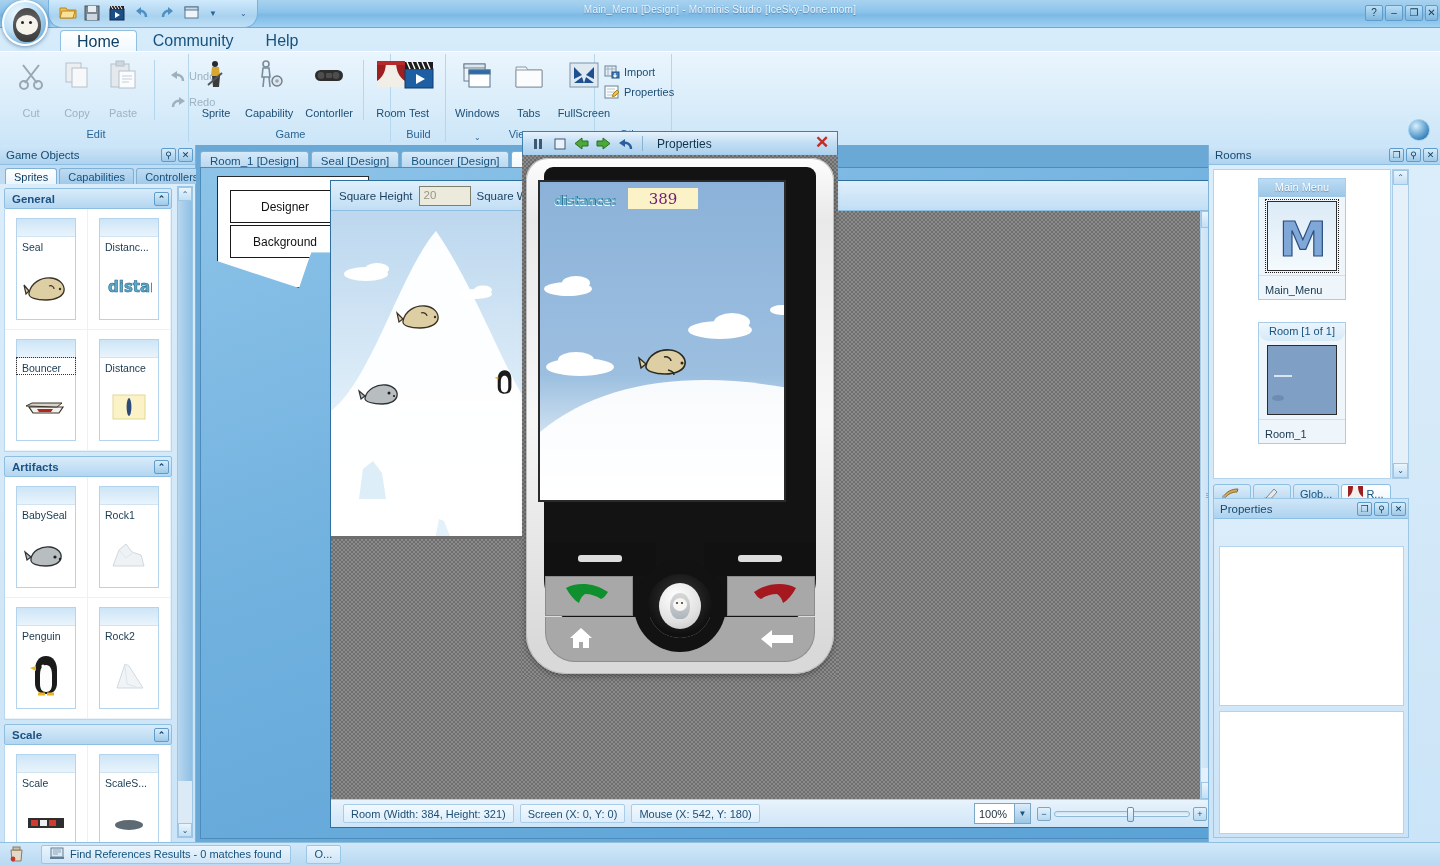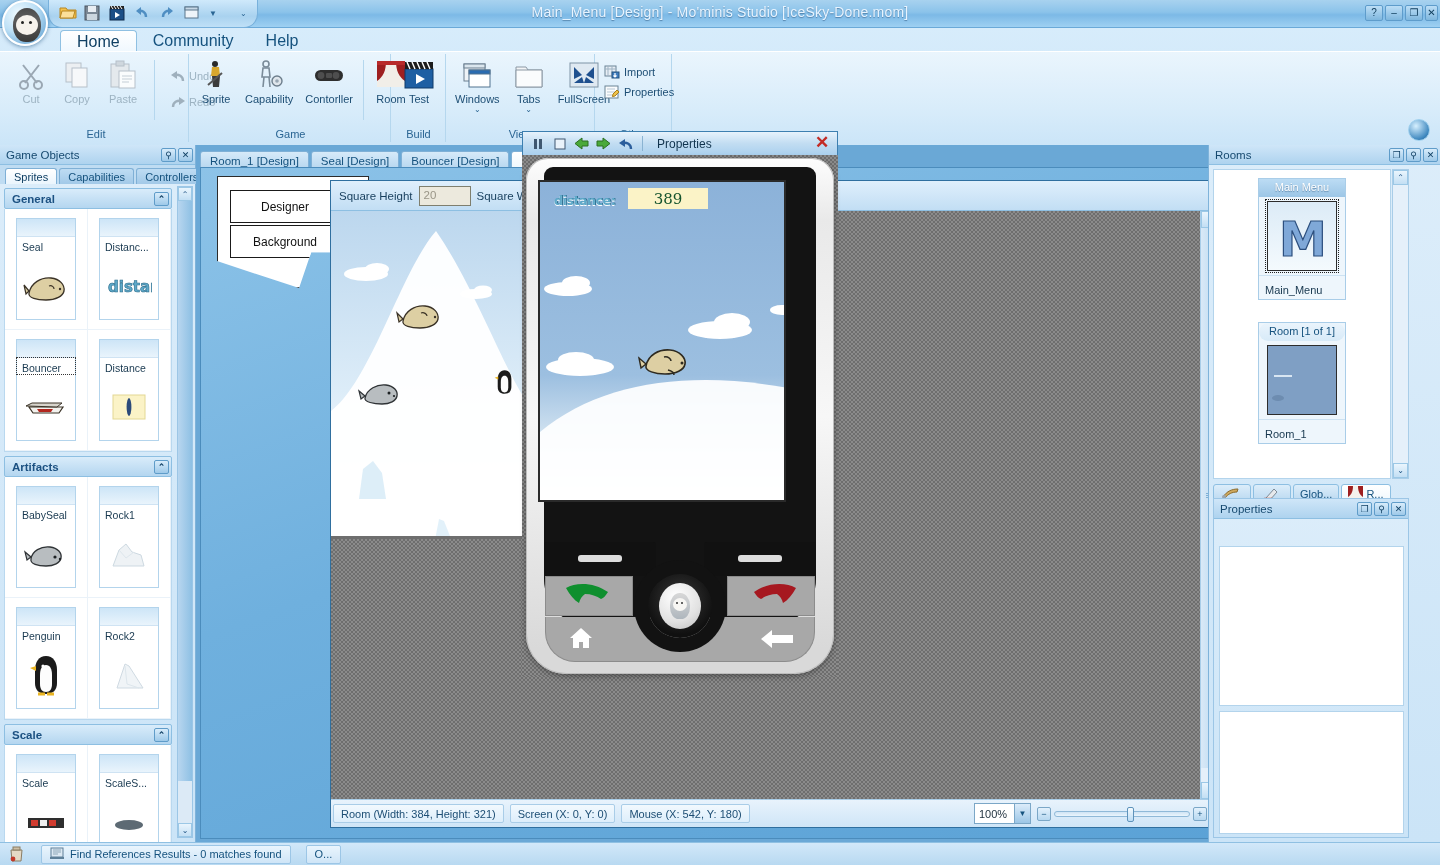--- a/index.html
+++ b/index.html
@@ -15,21 +15,21 @@
   }
 
   
   #titlebar{
     position:absolute; left:0; top:0; width:1440px; height:28px;
     background:linear-gradient(180deg,#a8d2ef 0%,#8bc3ea 45%,#7cb9e6 55%,#9ed0f2 100%);
     border-bottom:1px solid #6aa9d8;
   }
   #title-text{
     position:absolute; left:0; top:4px; width:1440px; text-align:center;
-    color:#e8f4ff; font-size:14px; letter-spacing:.2px;
+    color:#e8f4ff; font-size:10px; letter-spacing:.2px;
     text-shadow:0 1px 1px rgba(40,80,120,.55);
   }
   .winbtn{
     position:absolute; top:5px; width:18px; height:16px;
     background:linear-gradient(180deg,#bcdef6,#7fb7de);
     border:1px solid #5e9ccb; border-radius:2px;
     color:#13405f; font-size:10px; line-height:14px; text-align:center;
     cursor:pointer;
   }
   #btn-help{ left:1365px; }
@@ -96,21 +96,21 @@
     position:absolute; top:2px; height:88px;
     border-right:1px solid #b5d7ee;
   }
   .rgroup .rgl{
     position:absolute; bottom:2px; left:0; width:100%; text-align:center;
     color:#2a6593; font-size:11px;
   }
   .ritems{ position:absolute; left:0; top:2px; display:flex; align-items:flex-start; height:70px; }
   .ritem{
     width:auto; min-width:46px; padding:3px 6px 0 6px; text-align:center; cursor:pointer;
-    display:flex; flex-direction:column; align-items:center; gap:2px;
+    display:flex; flex-direction:column; align-items:center; gap:16px;
   }
   .ritem .lbl{ font-size:11px; color:#1d4e74; white-space:nowrap; }
   .ritem.disabled .lbl{ color:#9db3c2; }
   .ritem-sm{
     display:flex; align-items:center; gap:4px; padding:2px 6px; cursor:pointer;
     font-size:11px; color:#1d4e74;
   }
   .icon32{ width:32px; height:32px; position:relative; }
   .icon16{ width:16px; height:16px; position:relative; }
   .caret{ font-size:8px; color:#2a6593; line-height:6px; }
@@ -223,21 +223,21 @@
   }
   .sbarrow{
     width:17px; height:17px; background:linear-gradient(180deg,#eaf5fd,#c3dff4);
     border:1px solid #9cc8e6; display:flex; align-items:center; justify-content:center;
     font-size:8px; color:#1c5182; cursor:pointer;
   }
   #dw-status{
     position:absolute; left:0; bottom:0; width:886px; height:28px;
     background:linear-gradient(180deg,#e8f3fc,#cfe5f7);
     border-top:1px solid #a9cde8;
-    display:flex; align-items:center; gap:6px; padding-left:2px;
+    display:flex; align-items:center; gap:6px; padding-left:12px;
   }
   .statcell{
     height:19px; background:linear-gradient(180deg,#f2f9fe,#ddeefb);
     border:1px solid #a9cde8; border-radius:2px;
     display:flex; align-items:center; padding:0 7px;
     color:#1d4e74; font-size:11px;
   }
   #zoomsel{
     width:57px; height:21px; background:#ffffff; border:1px solid #7ba7c7;
     display:flex; align-items:center; font-size:11px; color:#1d2f3c; padding-left:4px;
@@ -324,23 +324,23 @@
     background:linear-gradient(180deg,#8fb4da 0%,#9dbfe0 55%,#c6dcef 72%,#f2f7fb 90%,#ffffff 100%);
     border:2px solid #2a2a2a; overflow:hidden;
   }
   #scorelbl{
     position:absolute; left:14px; top:11px;
     font-family:"DejaVu Sans", sans-serif; font-weight:bold; font-size:12.5px;
     color:#5ea9c9; text-shadow:0 1px 0 #ffffff, 1px 0 0 #2d6d8c;
     letter-spacing:-.4px;
   }
   #scorebox{
-    position:absolute; left:88px; top:6px; width:80px; height:21px;
+    position:absolute; left:88px; top:6px; width:70px; height:21px;
     background:#fbf3c7; display:flex; align-items:center; justify-content:center;
-    color:#14532d; font-size:15px; font-family:"DejaVu Serif", serif;text-align:center;
+    color:#701a75; font-size:15px; font-family:"DejaVu Serif", serif;text-align:center;
   }
   #btnrow1{ position:absolute; left:18px; top:384px; width:272px; height:34px; }
   .softkey{ position:absolute; width:112px; height:34px; background:#111; border-radius:3px; }
   .softkey .bar{ position:absolute; left:34px; top:13px; width:44px; height:7px; background:#ddd; border-radius:3px;}
   #navpad{
     position:absolute; left:122px; top:416px; width:64px; height:64px; border-radius:50%;
     background:radial-gradient(circle at 50% 40%, #3a3a3a 0%, #101010 70%);
     box-shadow:0 0 0 14px #121212;
   }
   #navpad .inner{

